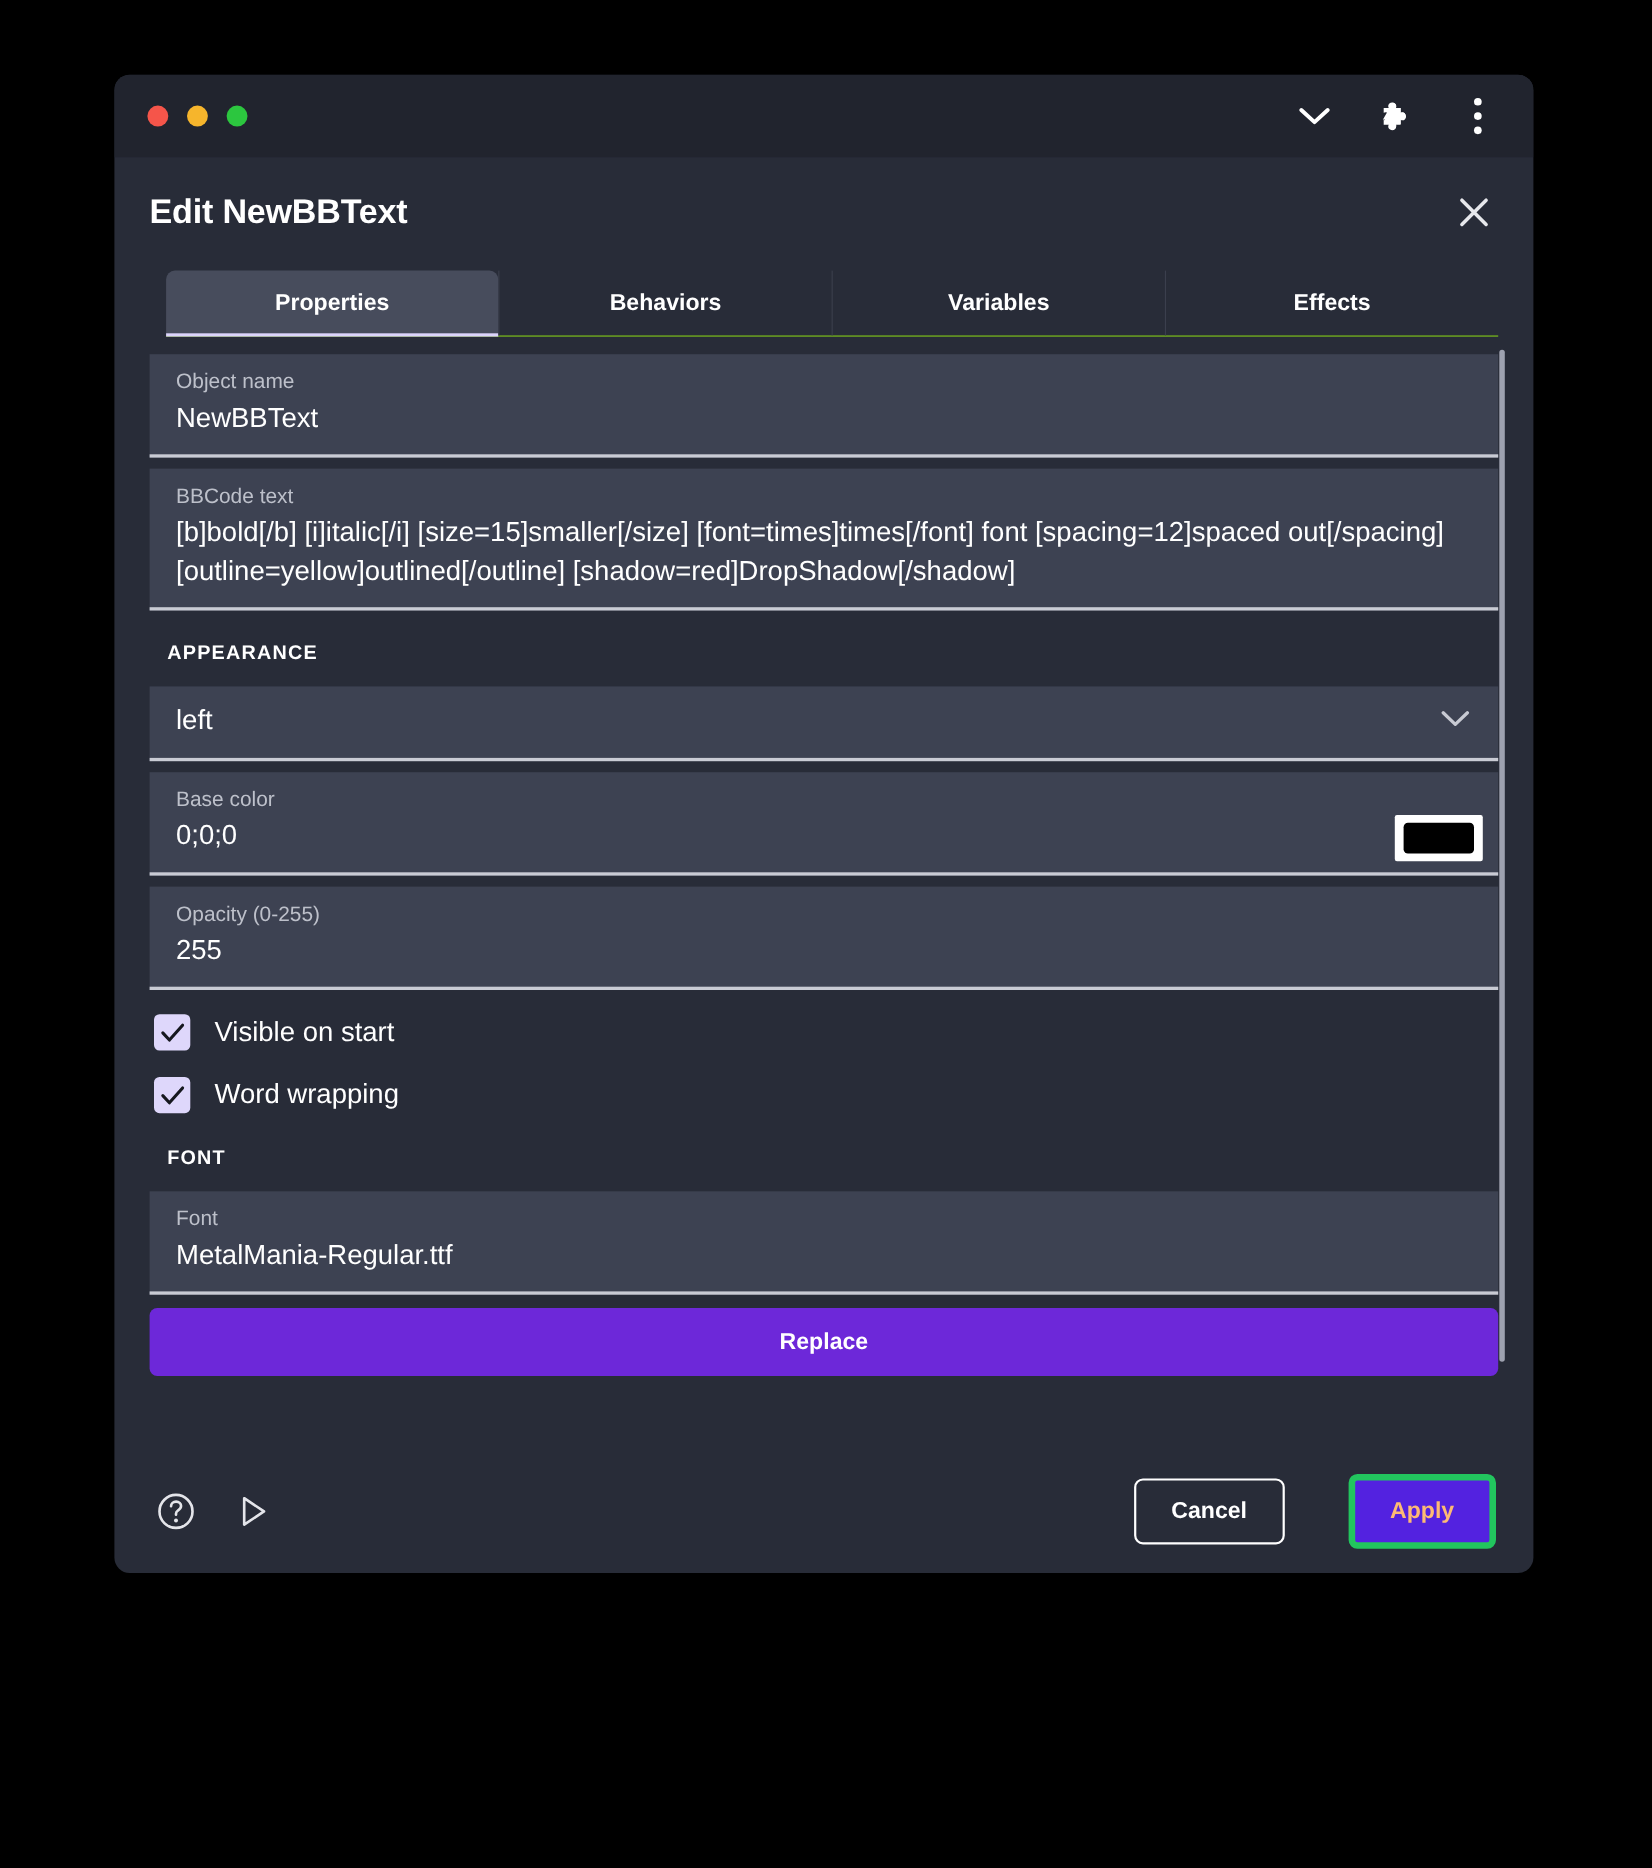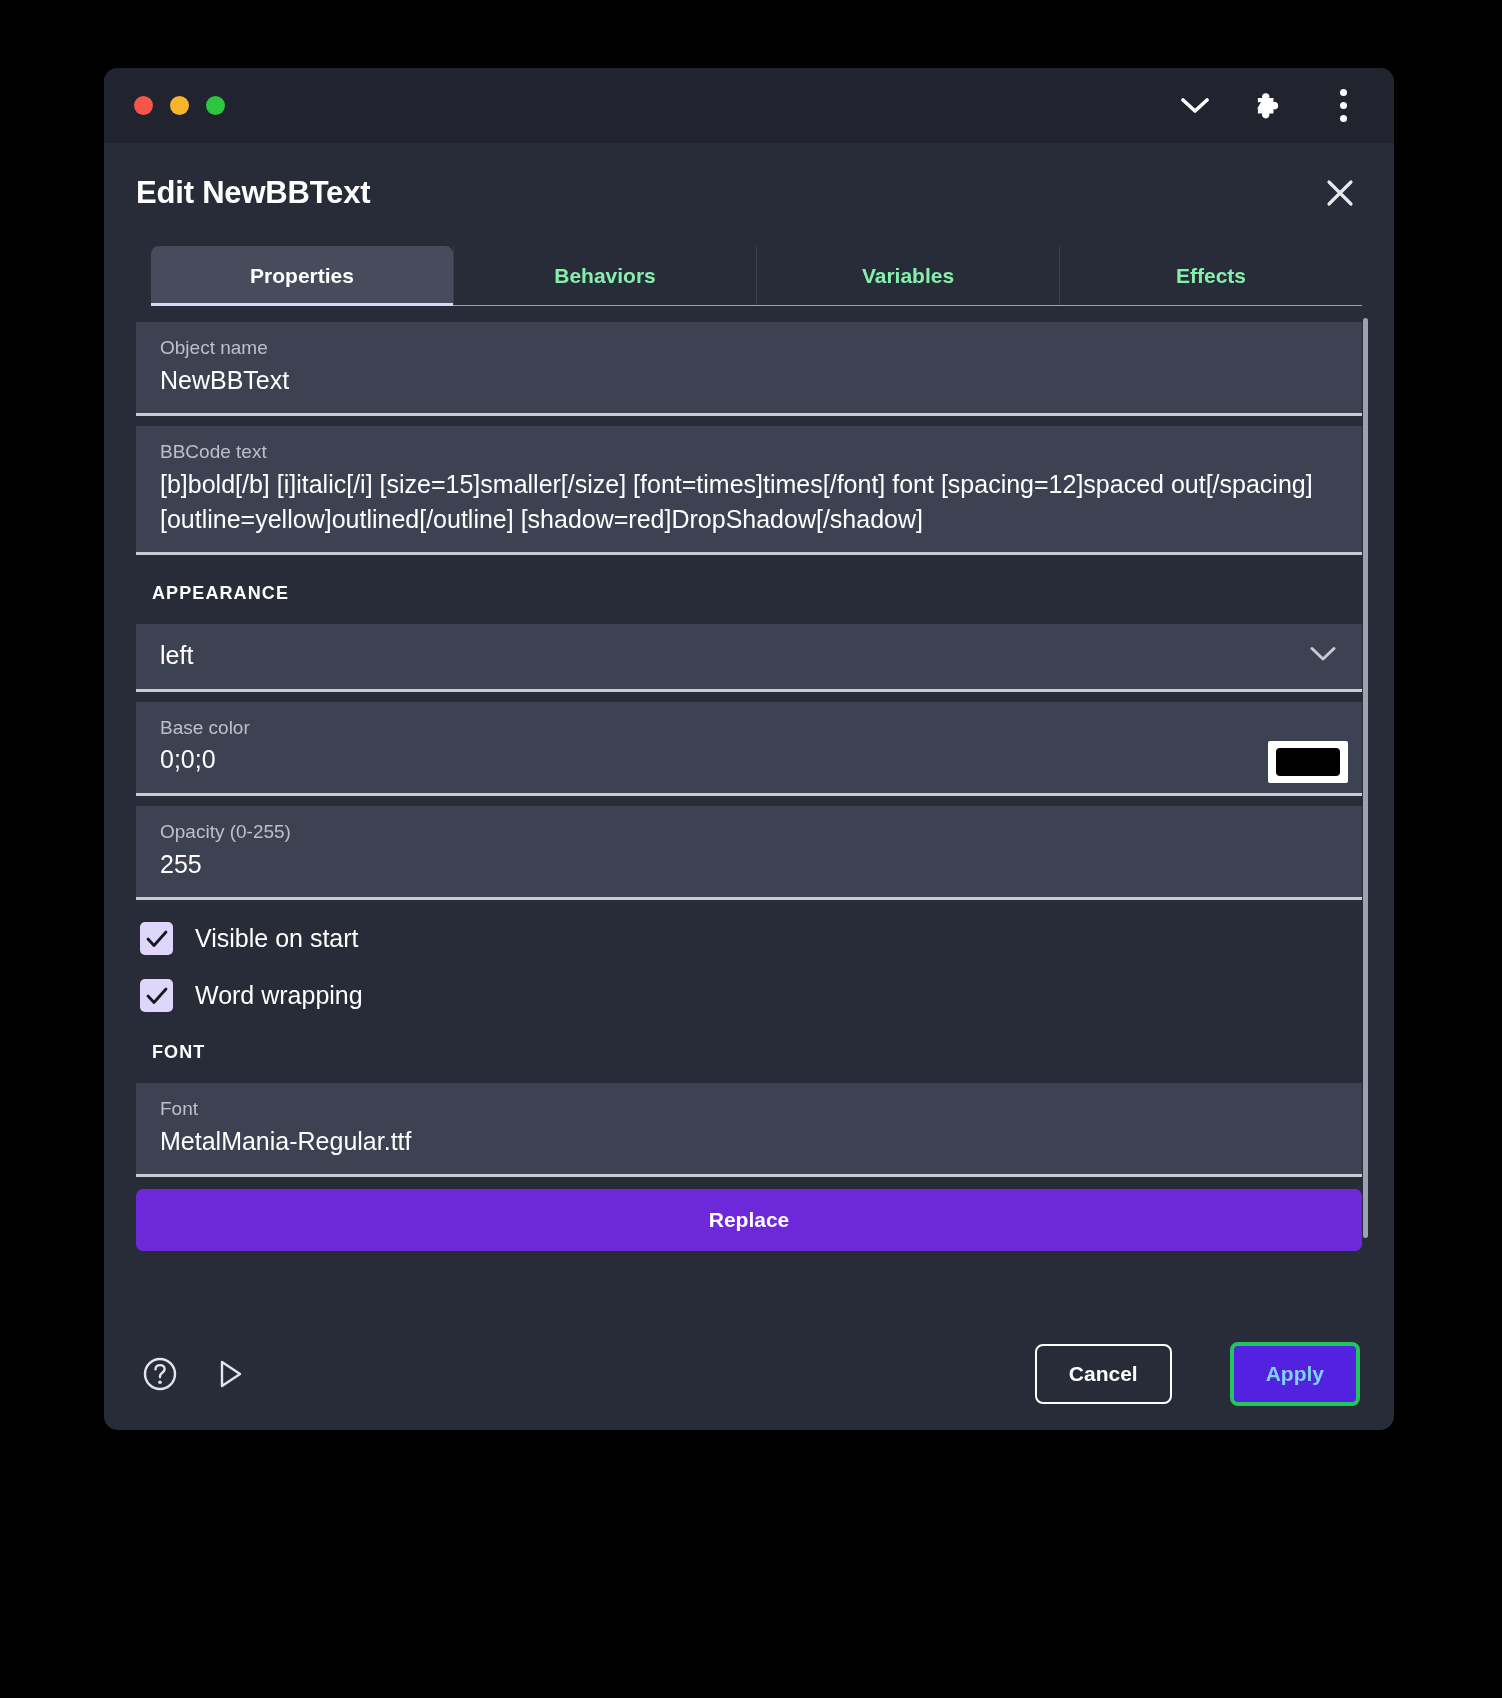--- a/index.html
+++ b/index.html
@@ -80,21 +80,21 @@
     margin: 33px 32px 0 47px;
     display: flex;
     border-bottom: 1px solid #84cc16;
     flex: none;
   }
   .tab {
     flex: 1 1 0;
     text-align: center;
     font-size: 21px;
     font-weight: bold;
-    color: #86efac;
+    color: #ffffff;
     padding: 18px 0 17px 0;
     position: relative;
     border-left: 1px solid #3b3f4d;
   }
   .tab:first-child { border-left: none; }
   .tab.active {
     color: #ffffff;
     background: #474c5c;
     border-top-left-radius: 8px;
     border-top-right-radius: 8px;
@@ -242,22 +242,22 @@
     cursor: pointer;
     margin-left: 40px;
   }
   .btn.cancel {
     background: transparent;
     color: #ffffff;
     border: 2px solid #ffffff;
   }
   .btn.apply {
     background: #5322e0;
-    color: #7dd3fc;
-    border: 4px solid #22c55e;
+    color: #fdba74;
+    border: 6px solid #22c55e;
   }
 </style>
 </head>
 <body>
 
 <div id="window">
 
   <div class="titlebar">
     <div class="traffic">
       <span class="dot red"></span>

